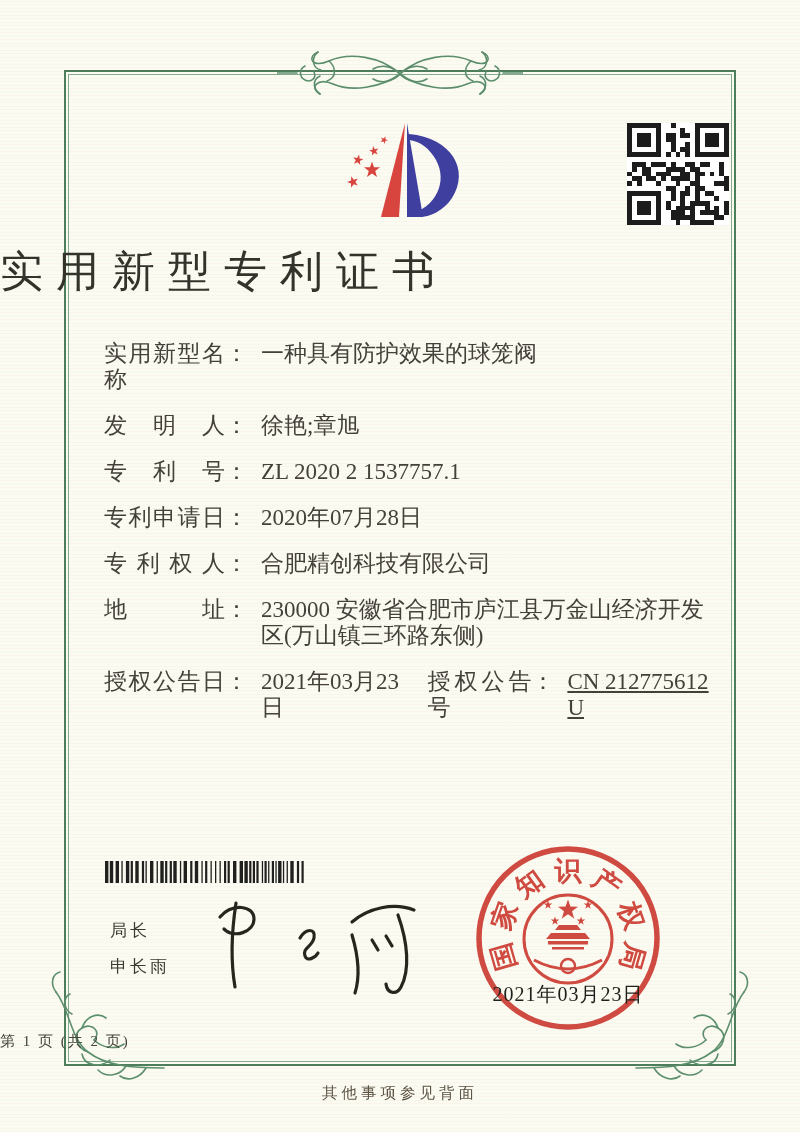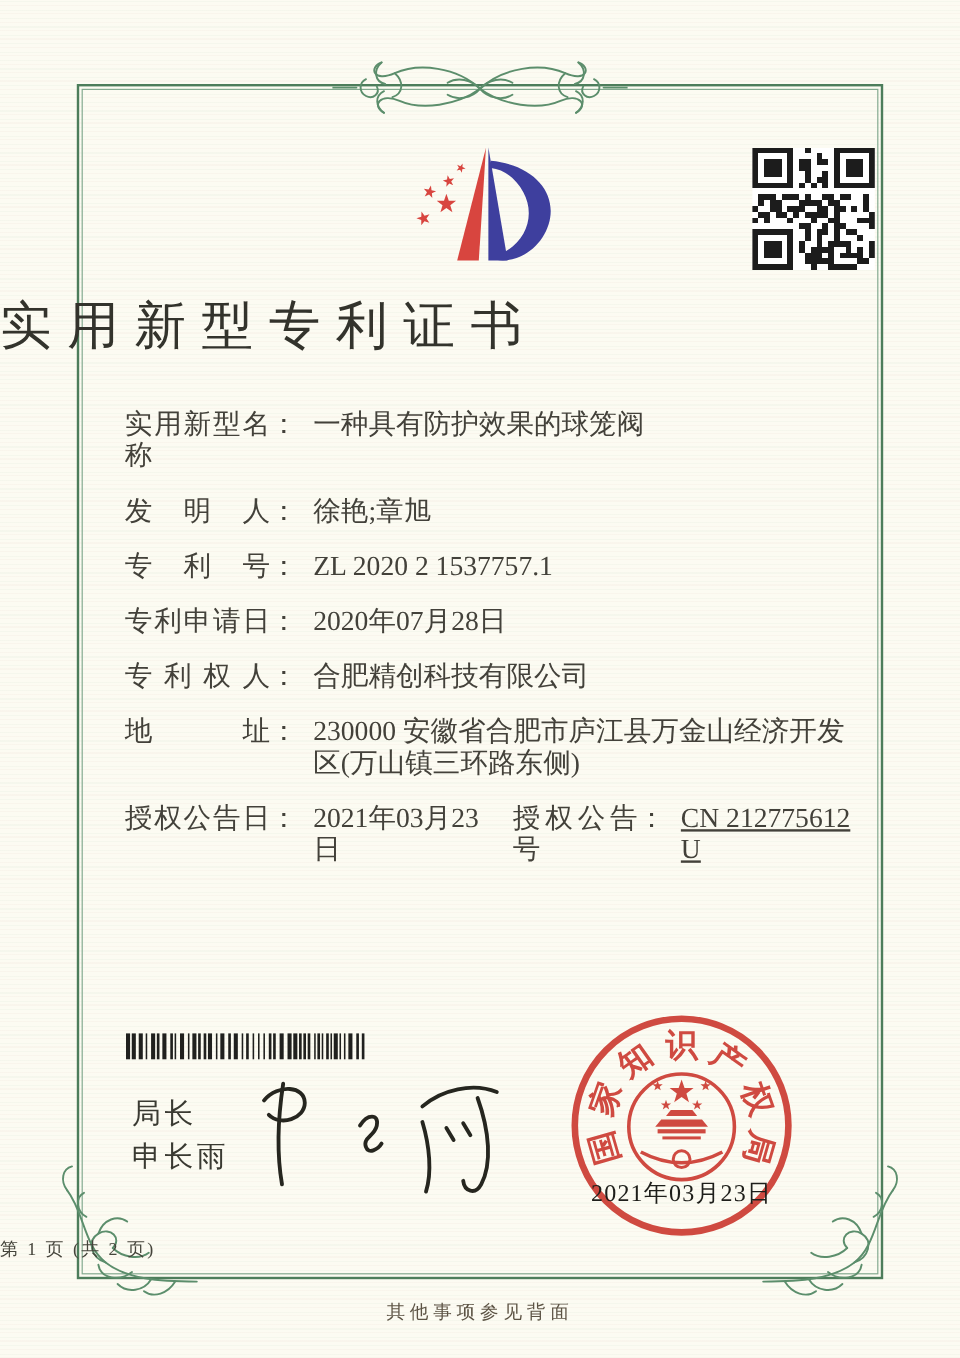--- a/index.html
+++ b/index.html
@@ -21,21 +21,21 @@
   .fields{position:absolute; left:104px; top:341px; width:606px; font-size:23px; color:#43413a;}
   .frow{display:flex; align-items:flex-start; line-height:26px; margin-bottom:20px;}
   .flabel{flex:0 0 auto; width:121px; text-align:justify; text-align-last:justify; text-justify:inter-character;}
   .fcolon{flex:0 0 auto;}
   .fvalue{margin-left:13px; width:452px;}
   .grant{display:flex; line-height:26px;}
   .glabel2{flex:0 0 auto; width:104px; margin-left:26px; text-align:justify; text-align-last:justify;}
   .paras{position:absolute; left:103px; top:666px; width:598px; font-size:16.5px; line-height:30px; color:#564c3d; text-align:justify;}
   .paras p{margin:0 0 2px 0; text-indent:2em;}
   .barcode{position:absolute; left:105px; top:861px; width:205px; height:22px;}
-  .sig-label{position:absolute; left:110px; top:913px; font-size:24px; letter-spacing:3px; color:#3a3a32; line-height:36px;font-family:Liberation Mono, monospace;}
+  .sig-label{position:absolute; left:110px; top:913px; font-size:17px; letter-spacing:3px; color:#3a3a32; line-height:36px;}
   .signature{position:absolute; left:200px; top:885px; width:240px; height:115px;}
   .signature path{fill:none; stroke:#26261f; stroke-width:3.2; stroke-linecap:round; stroke-linejoin:round;}
   .seal{position:absolute; left:472px; top:842px; width:192px; height:192px; opacity:.94;}
   .seal-char{font-size:27px; font-weight:700; fill:#cd4036; text-anchor:middle; dominant-baseline:central; font-family:"Liberation Serif",serif;}
   .seal-date{position:absolute; left:468px; top:981px; width:200px; text-align:center; font-size:20px; letter-spacing:1px; color:#1e1e1a; font-weight:500;}
   .flourish-top{position:absolute; left:277px; top:44px; width:246px; height:58px;}
   .corner{position:absolute; width:132px; height:114px;}
   .corner.left{left:36px; top:970px;}
   .corner.right{left:632px; top:970px; transform:scaleX(-1);}
   .orn path{fill:none; stroke:#5c8e6c; stroke-width:1.6; stroke-linecap:round;}

